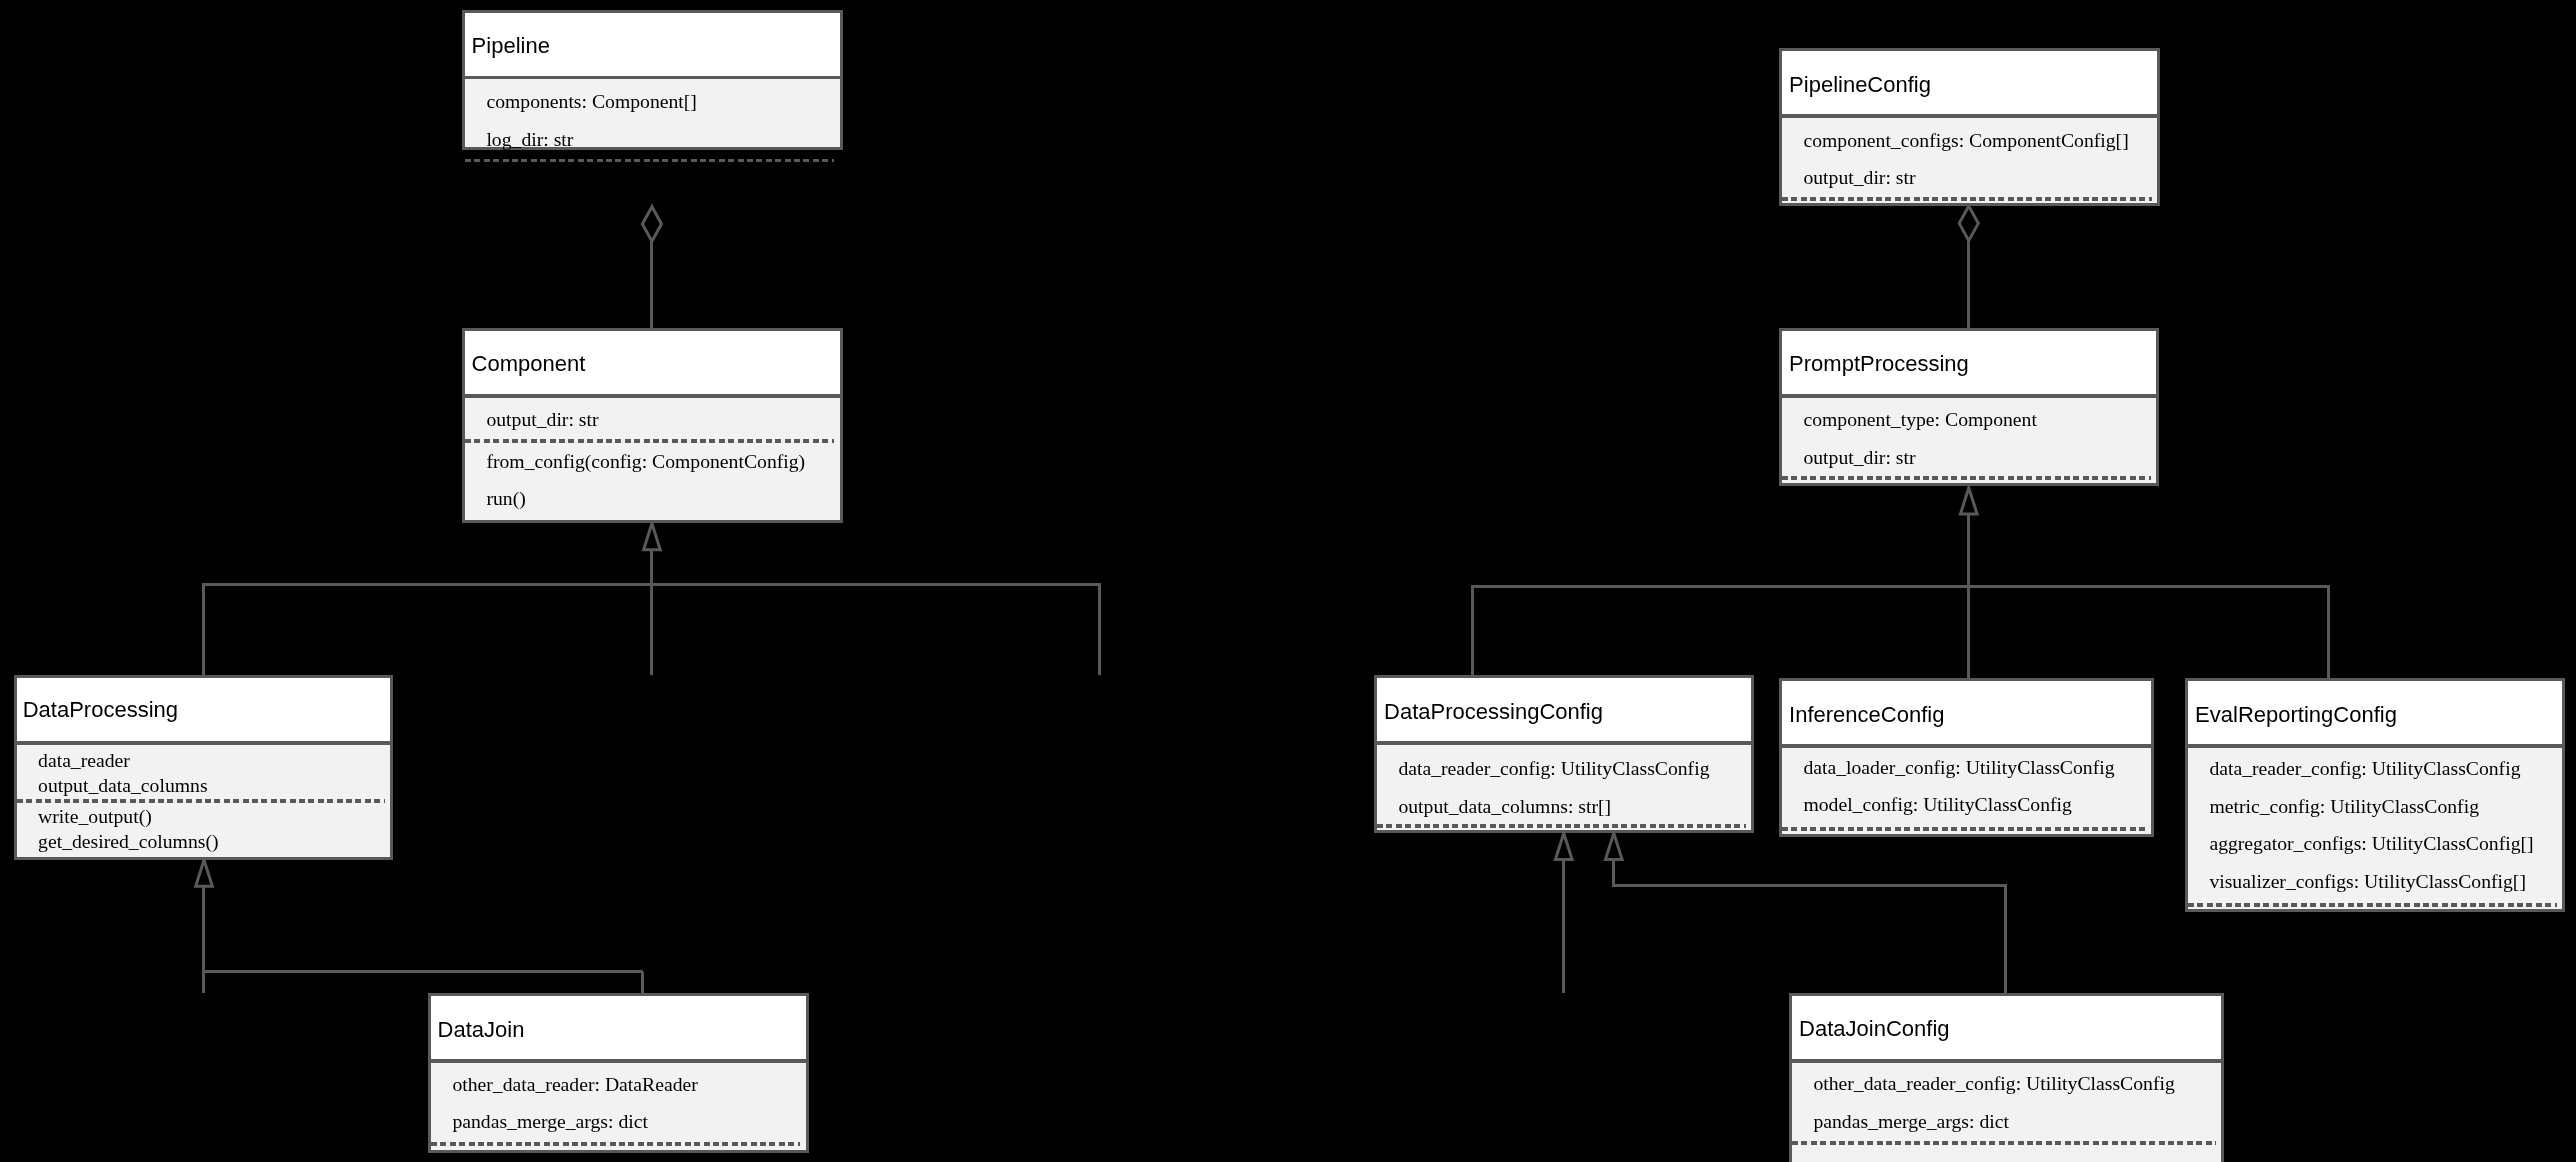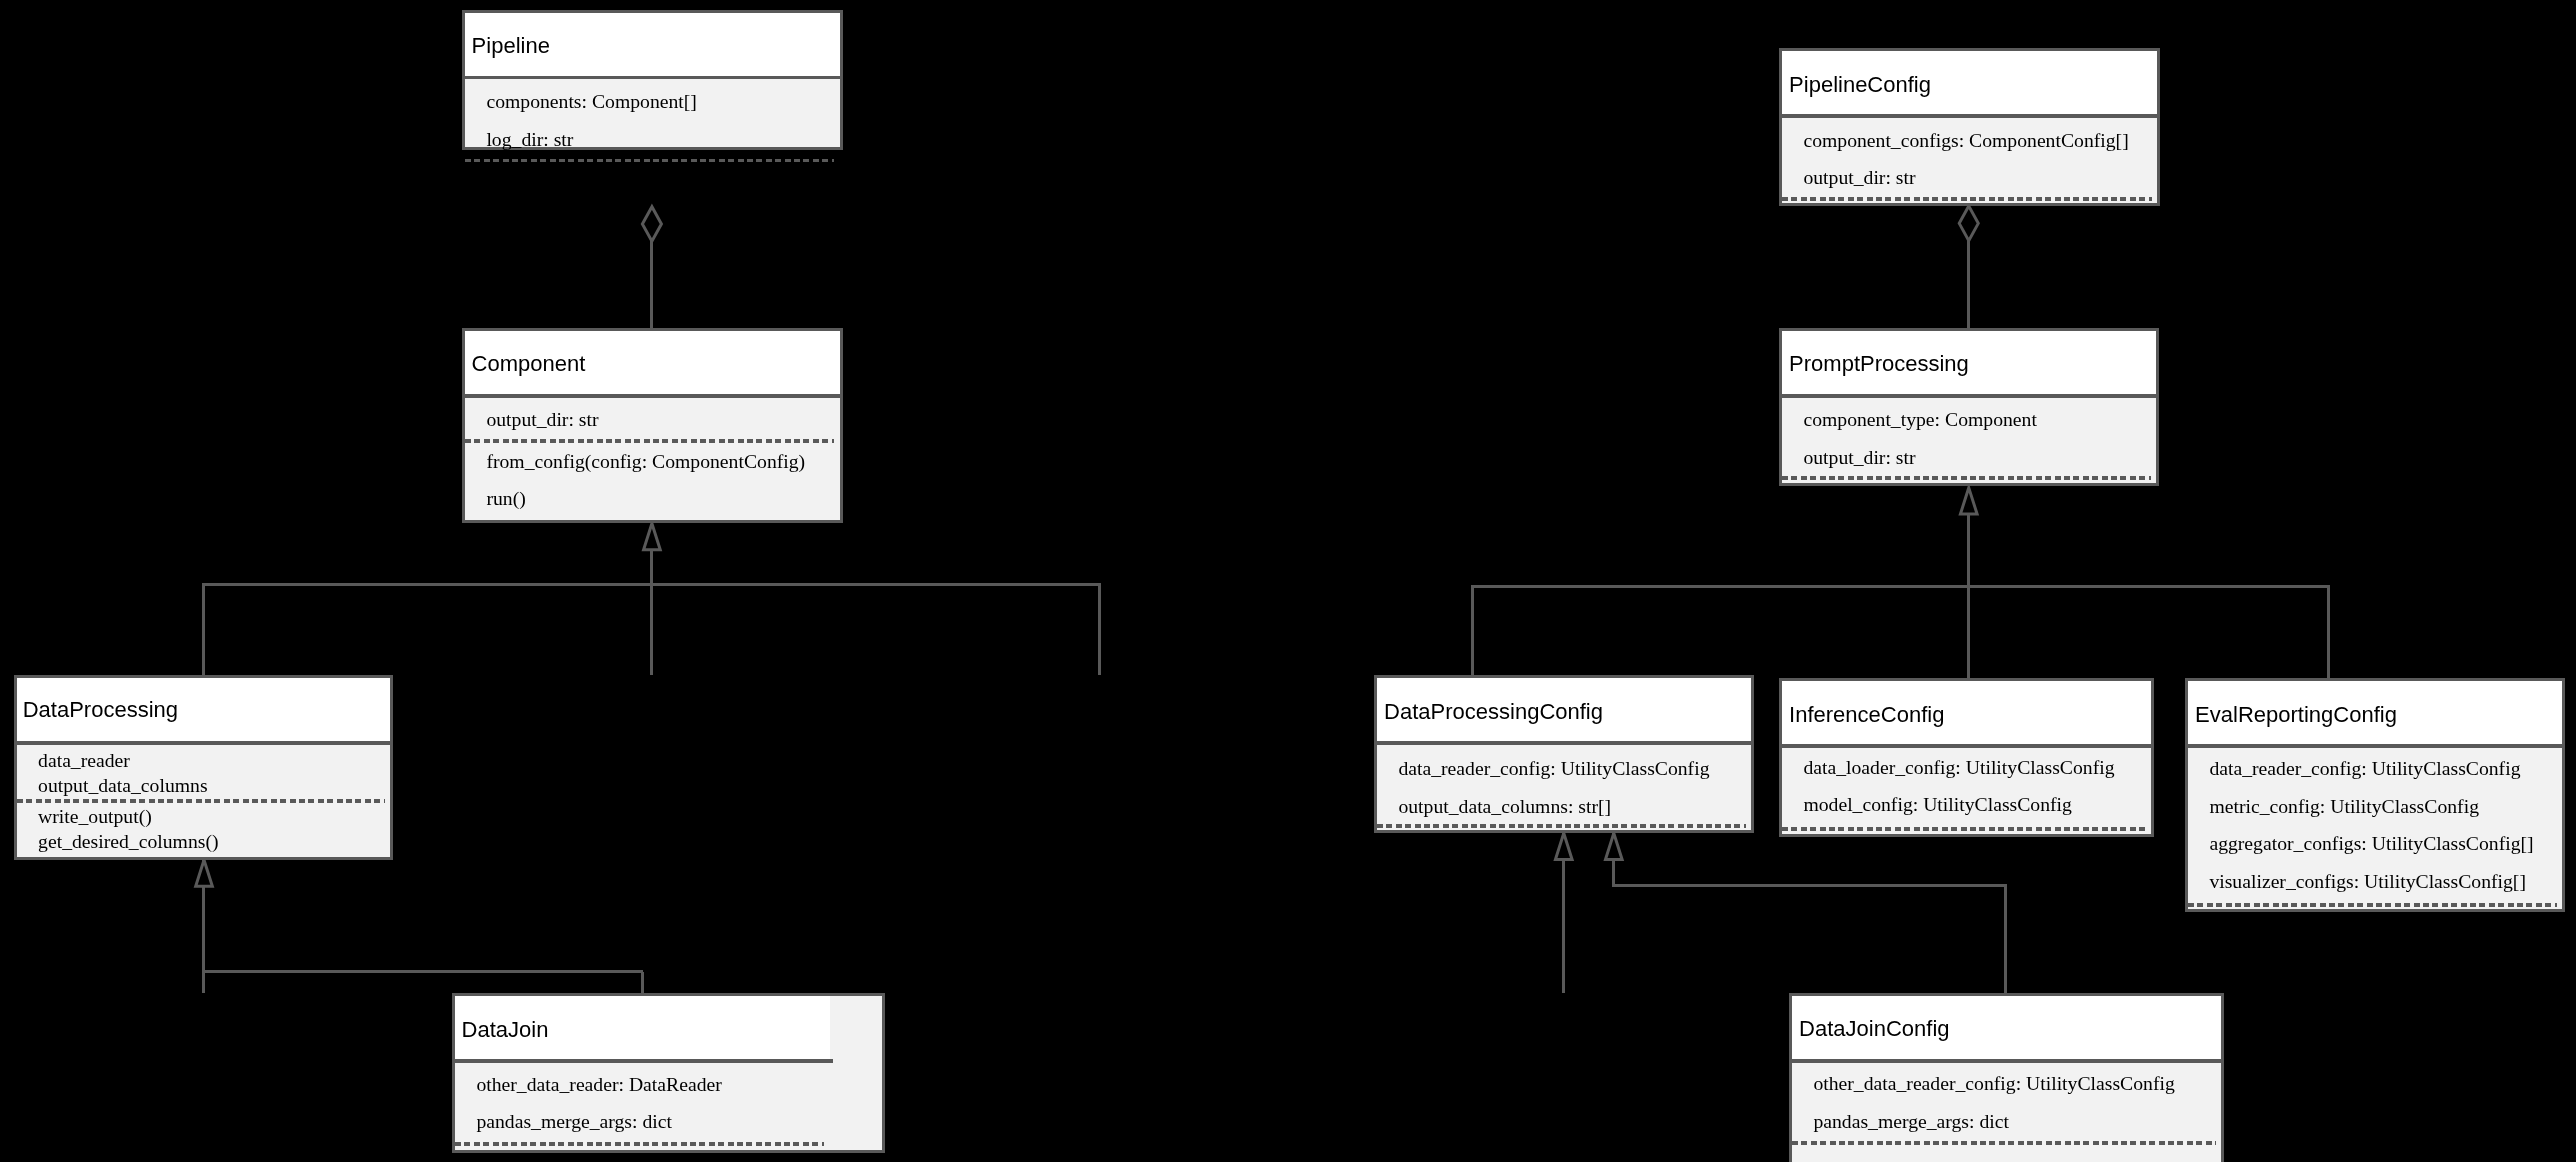--- a/index.html
+++ b/index.html
@@ -69,21 +69,21 @@
   <div class="cls" id="b-dataprocessing" style="left:13.7px;top:675px;width:379px;height:185px">
     <div class="hdr" style="left:0px;top:0px;width:373px;height:63px"></div>
     <div class="hdiv" style="left:-3px;top:63px;width:379px"></div>
     <div class="cname" style="left:6px;top:21.4px">DataProcessing</div>
     <div class="row" style="left:21.4px;top:73px">data_reader</div>
     <div class="row" style="left:21.4px;top:98px">output_data_columns</div>
     <div class="sep" style="left:0px;top:121px;width:368px"></div>
     <div class="row" style="left:21.4px;top:129px">write_output()</div>
     <div class="row" style="left:21.4px;top:154px">get_desired_columns()</div>
   </div>
-  <div class="cls" id="b-datajoin" style="left:452px;top:993px;width:433px;height:160px">
+  <div class="cls" id="b-datajoin" style="left:428px;top:993px;width:381px;height:160px">
     <div class="hdr" style="left:0px;top:0px;width:375px;height:63px"></div>
     <div class="hdiv" style="left:-3px;top:63px;width:381px"></div>
     <div class="cname" style="left:6.6px;top:22.6px">DataJoin</div>
     <div class="row" style="left:21.4px;top:79px">other_data_reader: DataReader</div>
     <div class="row" style="left:21.4px;top:116px">pandas_merge_args: dict</div>
     <div class="sep" style="left:0px;top:146px;width:369px"></div>
   </div>
   <div class="cls" id="b-pipelineconfig" style="left:1779px;top:48px;width:381px;height:158px">
     <div class="hdr" style="left:0px;top:0px;width:375px;height:63px"></div>
     <div class="hdiv" style="left:-3px;top:63px;width:381px"></div>

